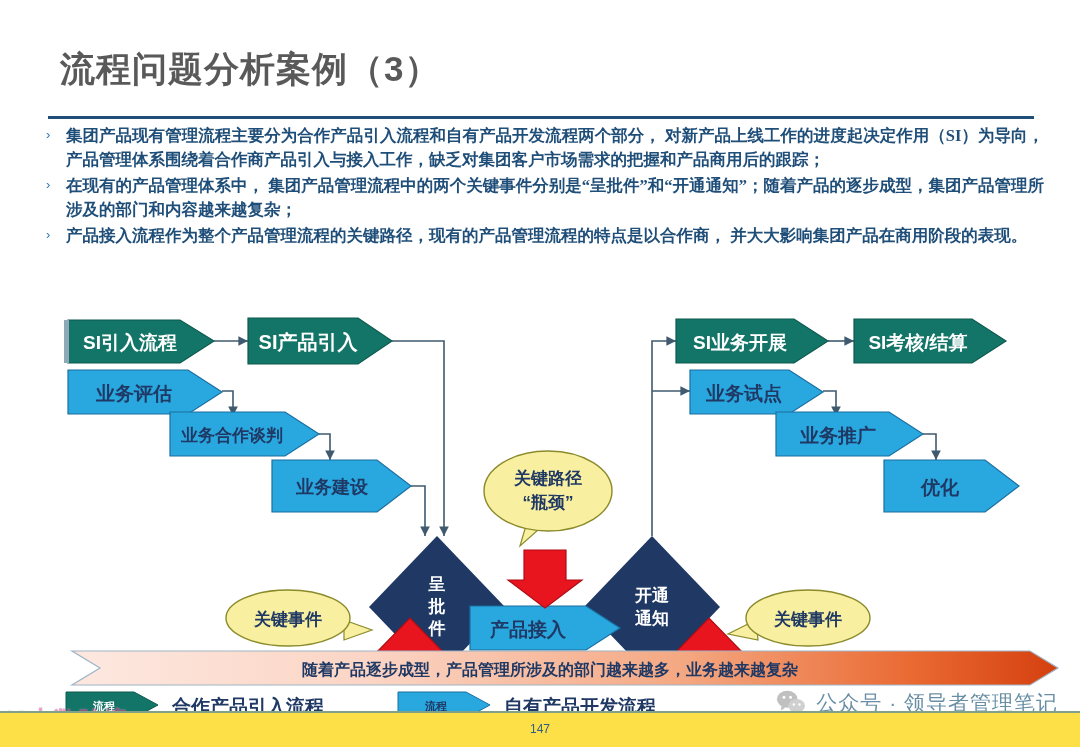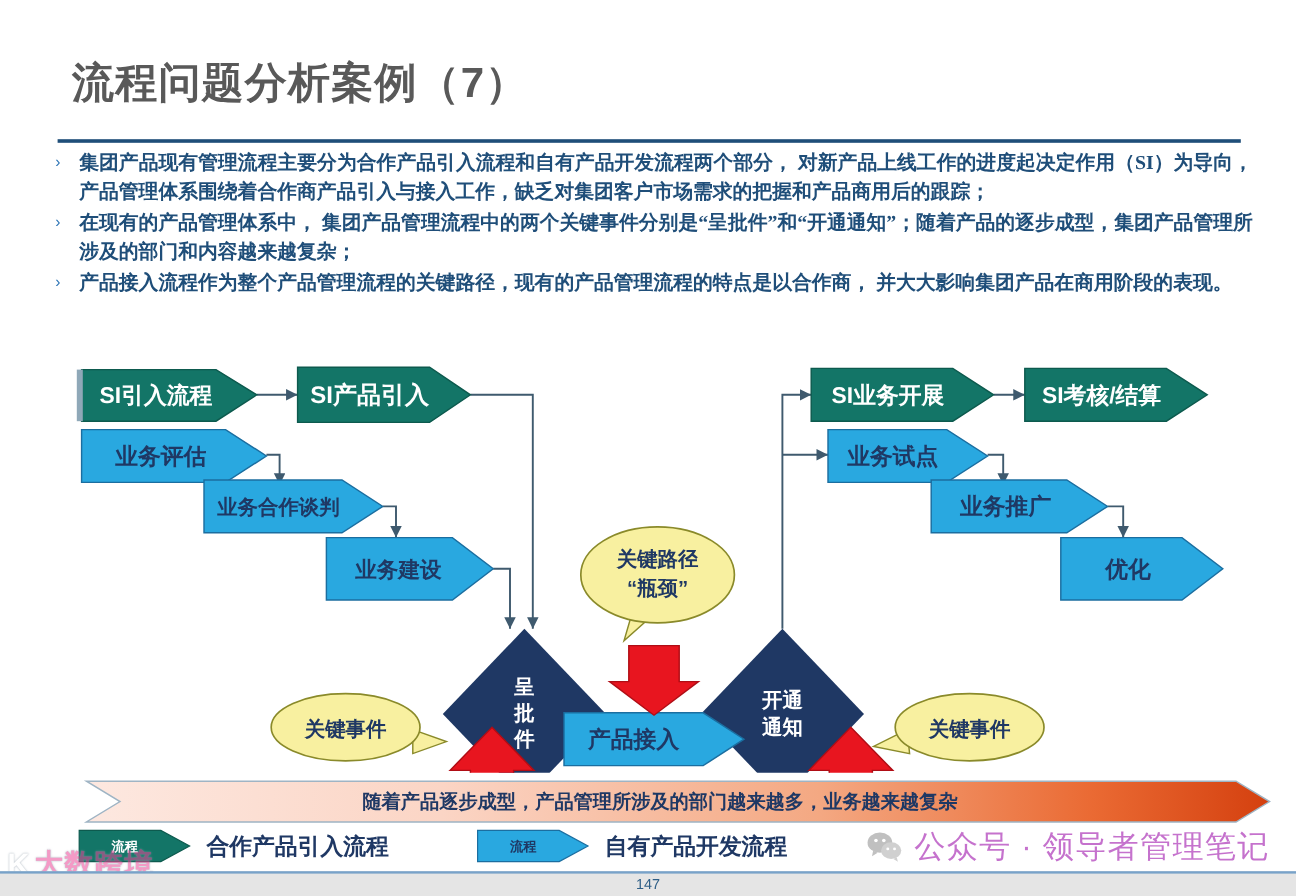--- a/index.html
+++ b/index.html
@@ -44,21 +44,21 @@
     font-family: "Liberation Serif", serif;
     font-size: 16.5px;
     line-height: 23.5px;
     color: #1f4e79;
     text-align: justify;
     font-weight: 600;
   }
 
   
   #diagram {
-    position: absolute; left: 0; top: 296px;
+    position: absolute; left: 0; top: 308px;
     width: 1080px; height: 348px;
   }
   #diagram svg { display: block; }
 
   .chev-label {
     font-family: "Liberation Sans", sans-serif;
     font-weight: bold;
     fill: #ffffff;
     text-anchor: middle;
     dominant-baseline: central;
@@ -126,22 +126,22 @@
 
   
   #wechat {
     position: absolute; right: 22px; top: 688px;
     display: flex; align-items: center; gap: 10px;
     opacity: 0.62;
   }
   #wechat .wx-icon { width: 30px; height: 30px; }
   #wechat .wx-text {
     font-family: "Liberation Sans", sans-serif;
-    font-size: 26px;
-    color: #a21caf;
+    font-size: 21px;
+    color: #0c4a6e;
     white-space: nowrap;
     letter-spacing: 1px;
   }
 
   
   #sitemark {
     position: absolute; left: 6px; top: 704px;
     display: flex; align-items: center; gap: 4px;
     opacity: 0.55;
     pointer-events: none;
@@ -156,41 +156,41 @@
     font-family: "Liberation Sans", sans-serif;
     font-size: 24px; font-weight: bold;
     color: #ec4899;
     text-shadow: 0 0 2px #9aa6b2, 0 0 1px #7d8b99;
     letter-spacing: 1px;
   }
 
   
   #footer {
     position: absolute; left: 0; bottom: 0;
-    width: 1080px; height: 21px;
-    background: #e5e5e5;
+    width: 1080px; height: 36px;
+    background: #fde047;
   }
   #footer .pagenum {
     position: absolute; left: 50%; top: 50%;
     transform: translate(-50%, -50%);
     font-family: "Liberation Sans", sans-serif;
     font-size: 12px;
     color: #2f5f87;
   }
   #footer .ftop {
     position: absolute; left: 0; top: 0; width: 100%; height: 2px;
     background: #2e75b6; opacity: .6;
   }
 </style>
 </head>
 <body>
 
 <div id="slide">
 
-  <div class="title">流程问题分析案例（7）</div>
+  <div class="title">流程问题分析案例（3）</div>
   <div class="title-rule"></div>
 
   <div class="bullets">
     <div class="bullet">
       <span class="chev">›</span>
       <div class="btxt">集团产品现有管理流程主要分为合作产品引入流程和自有产品开发流程两个部分， 对新产品上线工作的进度起决定作用（SI）为导向，产品管理体系围绕着合作商产品引入与接入工作，缺乏对集团客户市场需求的把握和产品商用后的跟踪；</div>
     </div>
     <div class="bullet">
       <span class="chev">›</span>
       <div class="btxt">在现有的产品管理体系中， 集团产品管理流程中的两个关键事件分别是“呈批件”和“开通通知”；随着产品的逐步成型，集团产品管理所涉及的部门和内容越来越复杂；</div>

